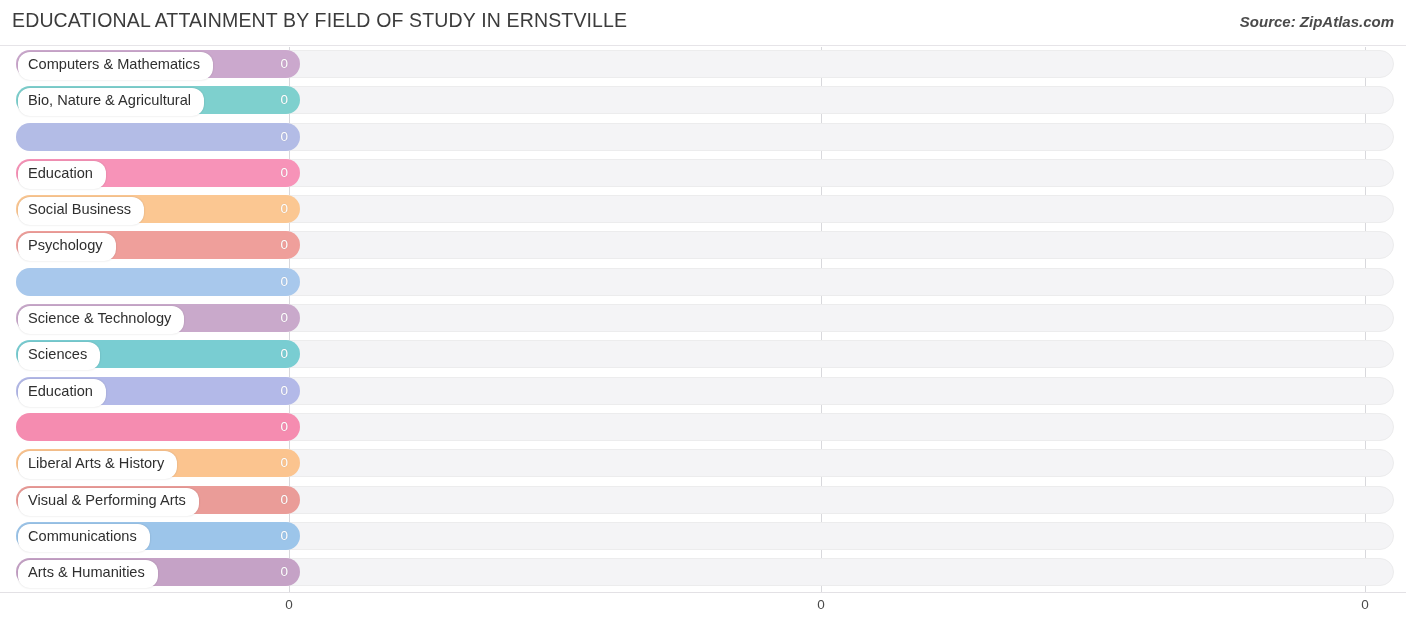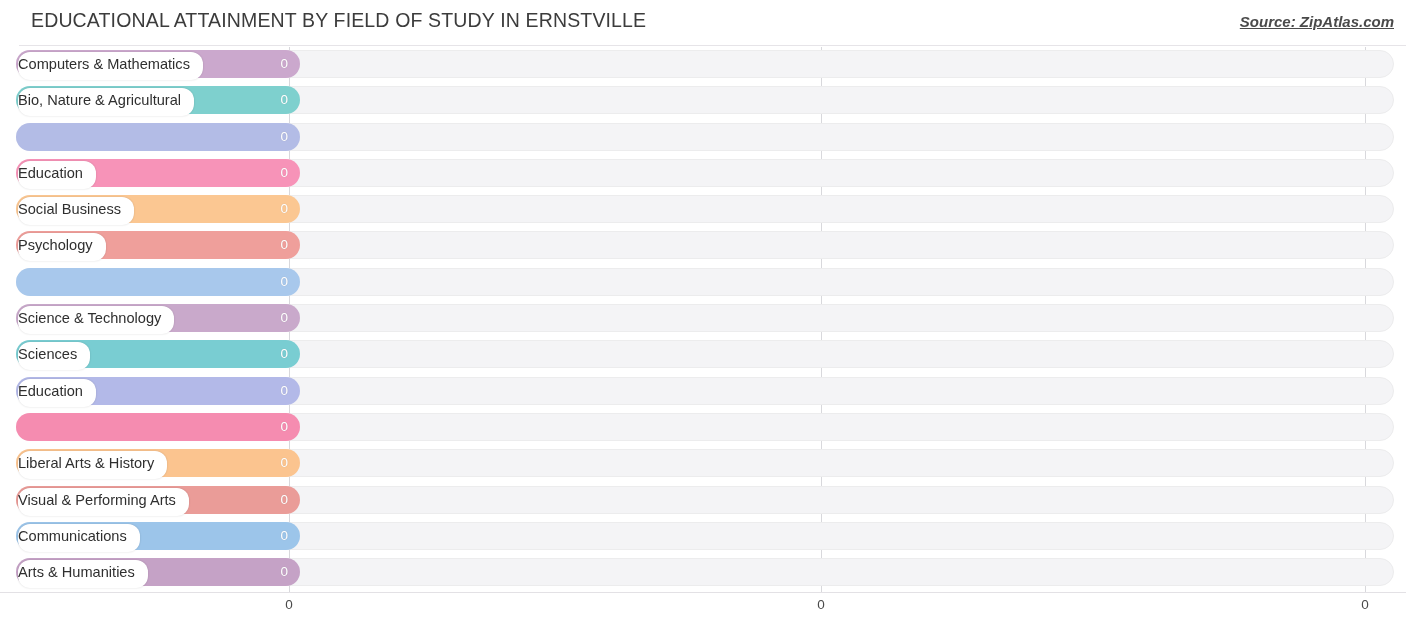--- a/index.html
+++ b/index.html
@@ -16,41 +16,39 @@
   .page {
     position: relative;
     width: 1406px;
     height: 631px;
   }
 
   
   .header {
     position: relative;
     height: 44px;
-    margin-left: 19px;
   }
   .chart-title {
     position: absolute;
     left: 12px;
     top: 9px;
     font-size: 19.5px;
     letter-spacing: 0.15px;
     color: #3c3c3c;
     white-space: nowrap;
   }
   .source-note {
     position: absolute;
     right: 12px;
     top: 13px;
     font-size: 15px;
     font-style: italic;
     font-weight: bold;
     color: #4a4a4a;
     white-space: nowrap;
-    text-decoration: underline;
   }
   .header-rule {
     position: absolute;
     left: 0;
     right: 0;
     top: 45px;
     height: 1px;
     background: #e6e4e8;
   }
 
@@ -116,21 +114,21 @@
     font-size: 13.5px;
     color: #ffffff;
     text-shadow: 0 0 1px rgba(120,120,120,.35);
   }
   .label-capsule {
     position: absolute;
     left: 18px;
     top: 5px;
     height: 28px;
     line-height: 24px;
-    padding: 0 13px 0 0;
+    padding: 0 13px 0 10px;
     background: #ffffff;
     border-radius: 12px;
     font-size: 14.6px;
     color: #2f2f2f;
     white-space: nowrap;
     box-shadow: 0 0 2px rgba(0,0,0,.16);
   }
 
   
   .axis {

